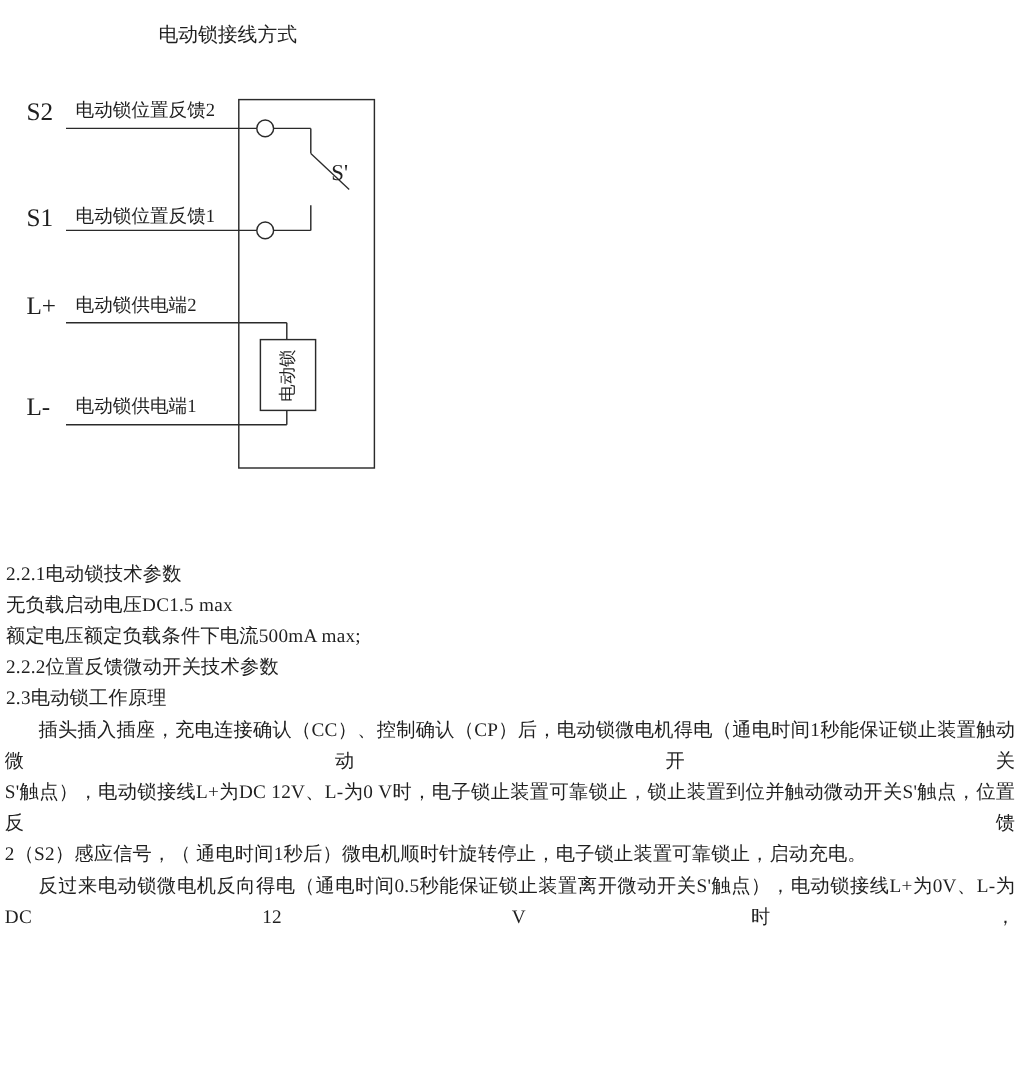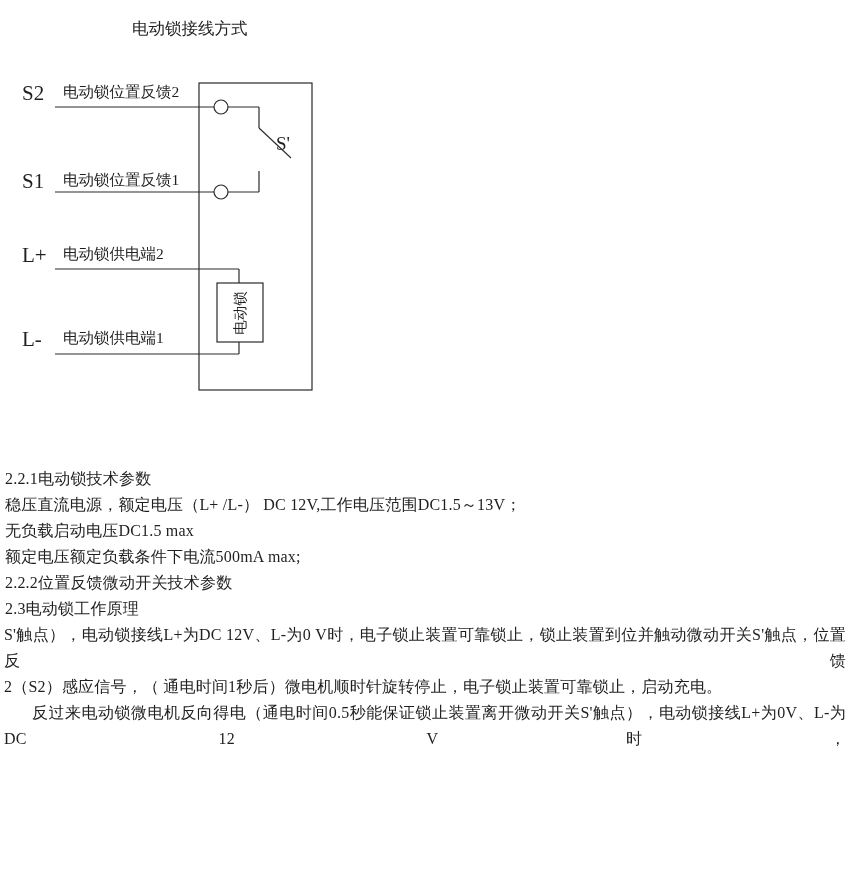--- a/index.html
+++ b/index.html
@@ -76,22 +76,22 @@
 
     <text x="22" y="346" font-size="21">L-</text>
     <text x="63" y="343" font-size="15.5">电动锁供电端1</text>
     <line x1="55" y1="354" x2="239" y2="354" stroke="#2a2a2a" stroke-width="1.2"></line>
     <line x1="239" y1="342" x2="239" y2="354" stroke="#2a2a2a" stroke-width="1.2"></line>
   </svg>
 </div>
 
 <div class="textblock">
   <div class="line sec">2.2.1电动锁技术参数</div>
-  <div class="line sec">稳压直流电源，额定电压（L+ /L-） DC 12V,工作电压范围DC1.5～13V；</div>
   <div class="line sec">无负载启动电压DC1.5 max</div>
   <div class="line sec">额定电压额定负载条件下电流500mA max;</div>
   <div class="line sec">2.2.2位置反馈微动开关技术参数</div>
   <div class="line sec">2.3电动锁工作原理</div>
+  <div class="line para indent fill">插头插入插座，充电连接确认（CC）、控制确认（CP）后，电动锁微电机得电（通电时间1秒能保证锁止装置触动微动开关</div>
   <div class="line para fill">S'触点），电动锁接线L+为DC 12V、L-为0 V时，电子锁止装置可靠锁止，锁止装置到位并触动微动开关S'触点，位置反馈</div>
   <div class="line para">2（S2）感应信号，（ 通电时间1秒后）微电机顺时针旋转停止，电子锁止装置可靠锁止，启动充电。</div>
   <div class="line para indent fill">反过来电动锁微电机反向得电（通电时间0.5秒能保证锁止装置离开微动开关S'触点），电动锁接线L+为0V、L-为DC 12 V时，</div>
 
 </div>
 
 </body></html>

